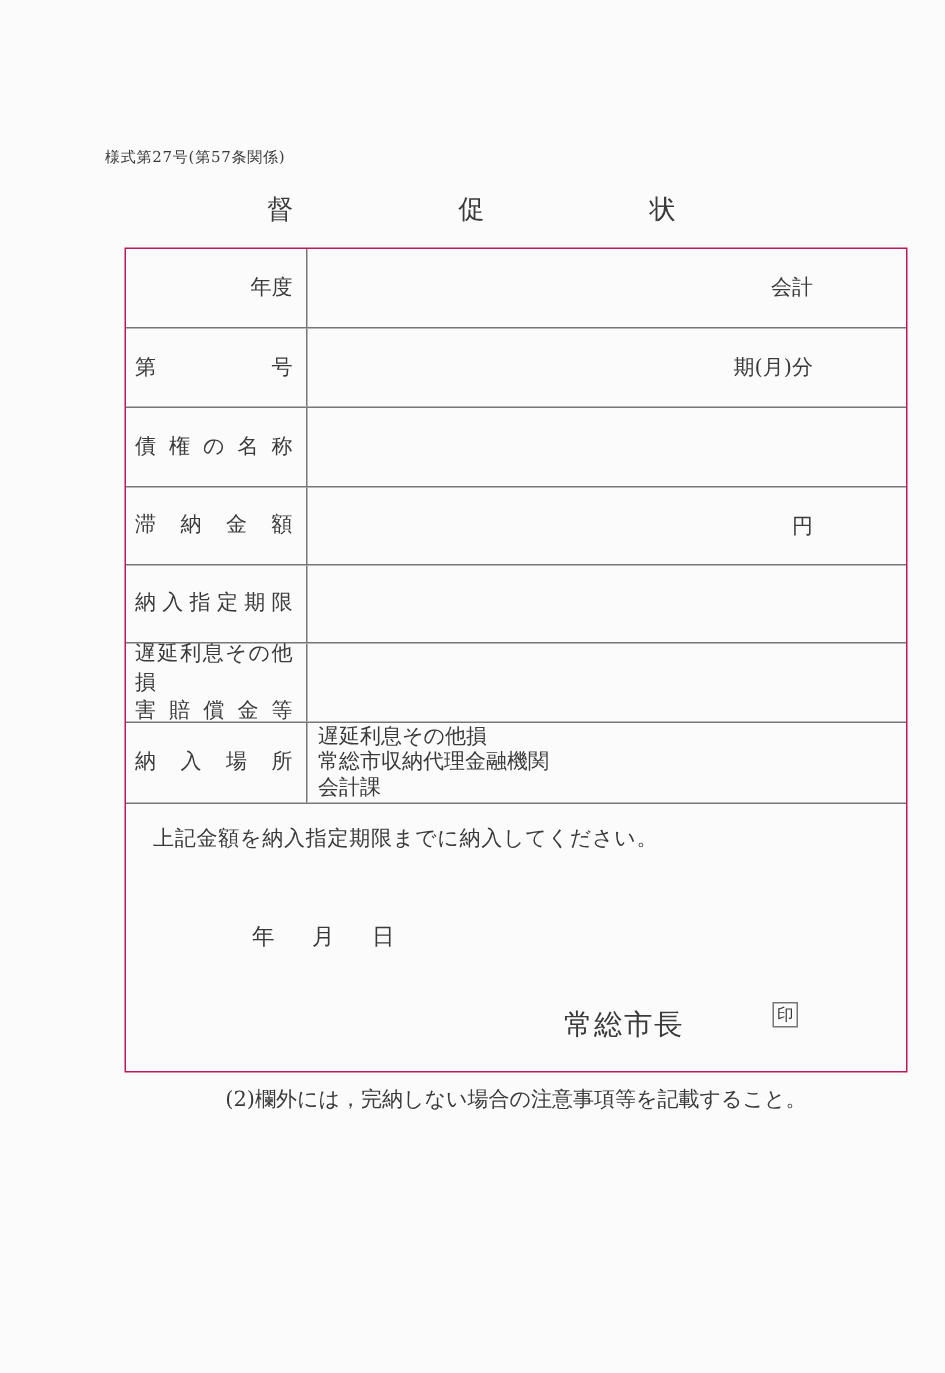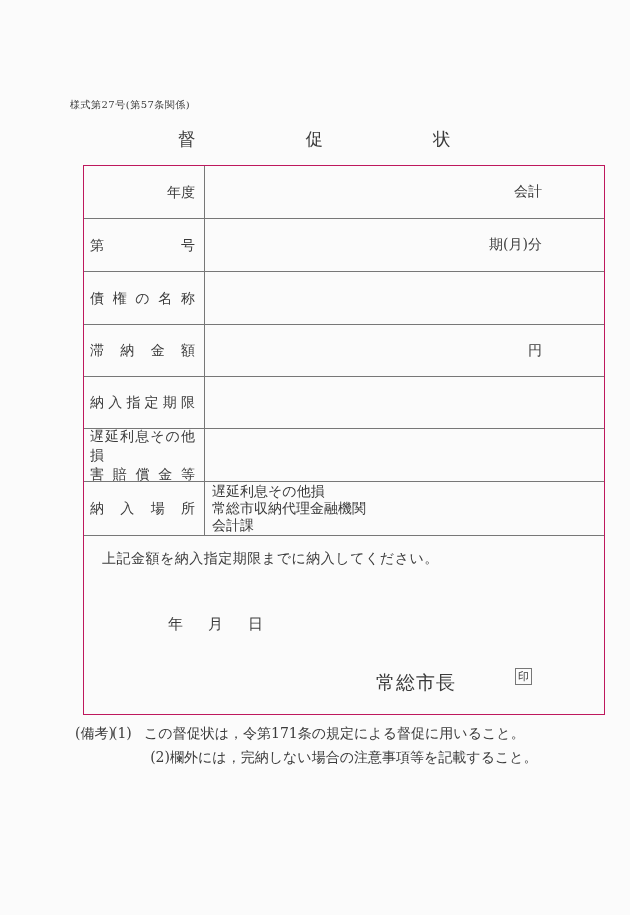--- a/index.html
+++ b/index.html
@@ -187,19 +187,16 @@
   <div class="bottom-cell">
     <div class="notice-text">上記金額を納入指定期限までに納入してください。</div>
     <div class="date-line">年　月　日</div>
     <div class="mayor-line">常総市長</div>
     <div class="seal-box">印</div>
   </div>
 
 </div>
 
 <div class="remarks">
-  <div class="remark-line">
-    <span class="r-label">(備考)</span><span class="r-num1">(1)</span><span>この督促状は，令第171条の規定による督促に用いること。</span>
-  </div>
   <div class="remark-line remark-line2">
     <span class="r-num2">(2)</span><span>欄外には，完納しない場合の注意事項等を記載すること。</span>
   </div>
 </div>
 
 </body></html>

